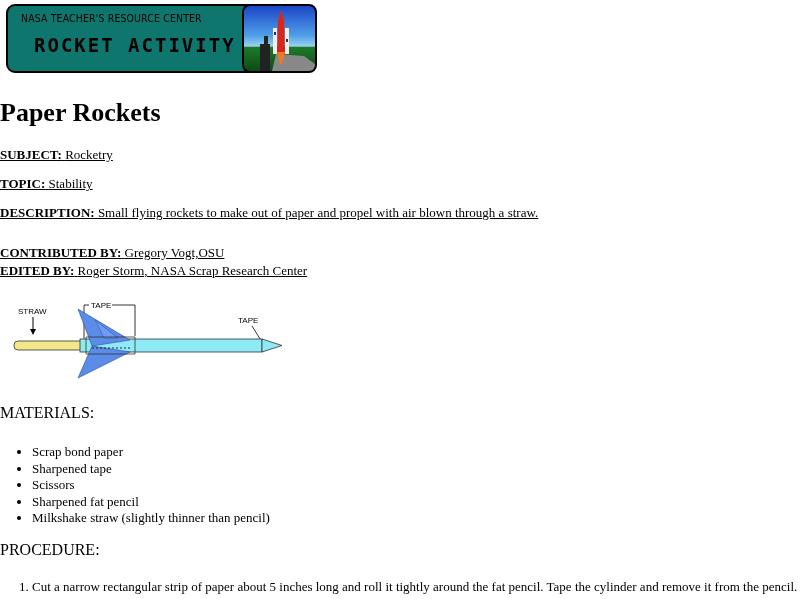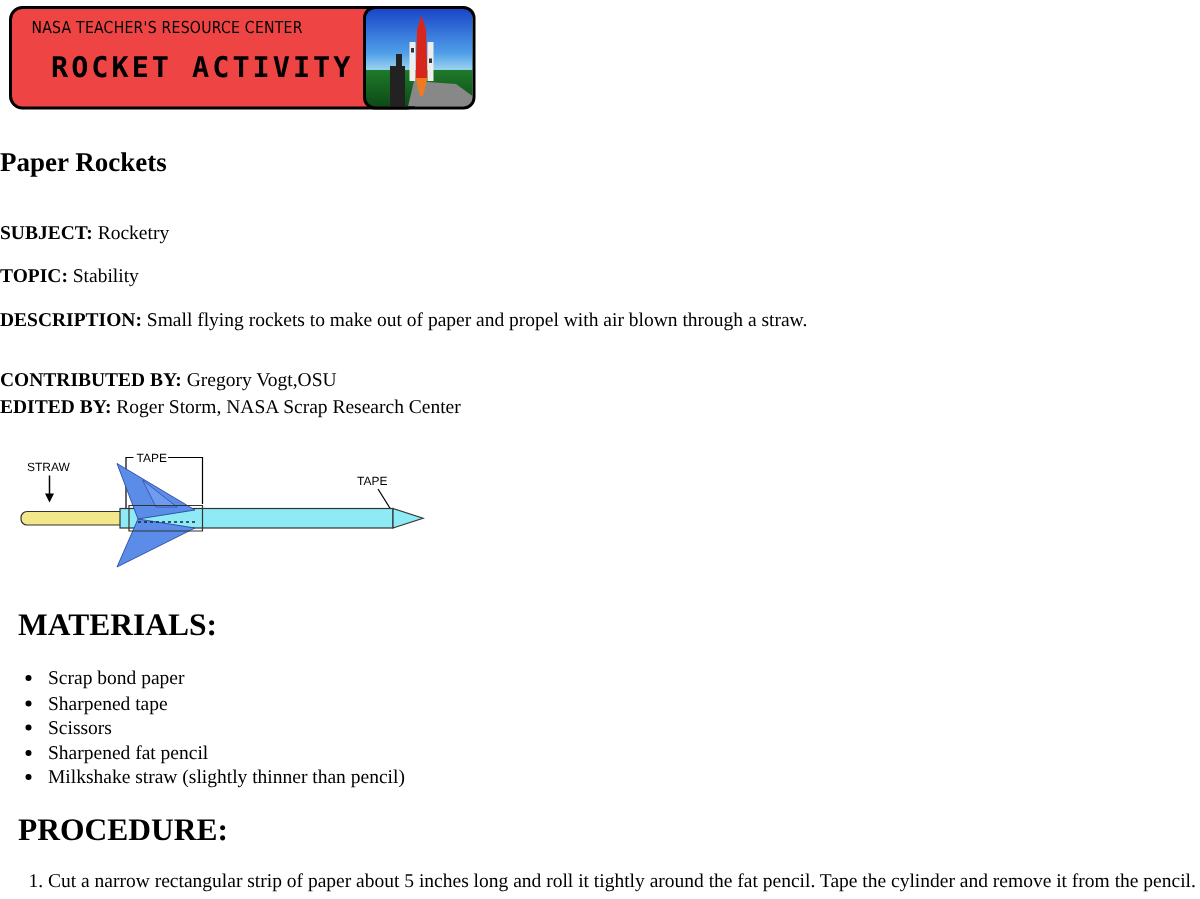--- a/index.html
+++ b/index.html
@@ -1,31 +1,31 @@
 <!DOCTYPE html>
 <html><head>
 <meta charset="utf-8">
 <style>
   html, body { margin:0; padding:0; background:#fff; }
   body { width:800px; height:599px; overflow:hidden; position:relative;
          font-family:"Liberation Serif", serif; color:#000; }
   .banner { position:absolute; left:6px; top:4px; width:274px; height:69px;
-            border:2px solid #000; border-radius:9px; box-sizing:border-box; background:#ef4444; }
+            border:2px solid #000; border-radius:9px; box-sizing:border-box; background:#0f766e; }
   .banner .sub { position:absolute; left:13px; top:6px; font-family:"DejaVu Sans", sans-serif;
                  font-size:11px; letter-spacing:0.2px; transform:scaleX(0.85); transform-origin:left; white-space:nowrap; }
   .banner .main { position:absolute; left:26px; top:28px; font-family:"DejaVu Sans Mono", monospace;
                   font-weight:bold; font-size:19px; letter-spacing:2px; white-space:nowrap; }
   .thumb { position:absolute; left:242px; top:4px; width:75px; height:69px; border:2px solid #000;
            border-radius:8px; box-sizing:border-box; overflow:hidden;
            background:linear-gradient(#1a46c8 0%, #4f9ee8 45%, #9ad2f0 62%, #1e7a2a 63%, #0d4a16 100%); }
-  .title { position:absolute; left:0; top:98px; font-size:18px; font-weight:bold; margin:0; }
-  .field { position:absolute; left:0; font-size:13px; white-space:nowrap; }
+  .title { position:absolute; left:0; top:98px; font-size:26px; font-weight:bold; margin:0; }
+  .field { position:absolute; left:0; font-size:13px; white-space:nowrap;text-decoration:underline; }
   .field b { font-weight:bold; }
   .diagram { position:absolute; left:0; top:292px; width:300px; height:100px; }
-  .h2 { position:absolute; left:12px; font-size:21px; font-weight:bold; margin:0; }
+  .h2 { position:absolute; left:0; font-size:16px; font-weight:normal; margin:0; }
   ul.materials { position:absolute; left:0; top:444px; margin:0; padding-left:32px; font-size:13px; line-height:16.5px; }
   ol.proc { position:absolute; left:0; top:579px; margin:0; padding-left:32px; font-size:13px; white-space:nowrap; }
 </style>
 </head>
 <body>
 
 <div class="banner">
   <div class="sub">NASA TEACHER'S RESOURCE CENTER</div>
   <div class="main">ROCKET ACTIVITY</div>
 </div>

